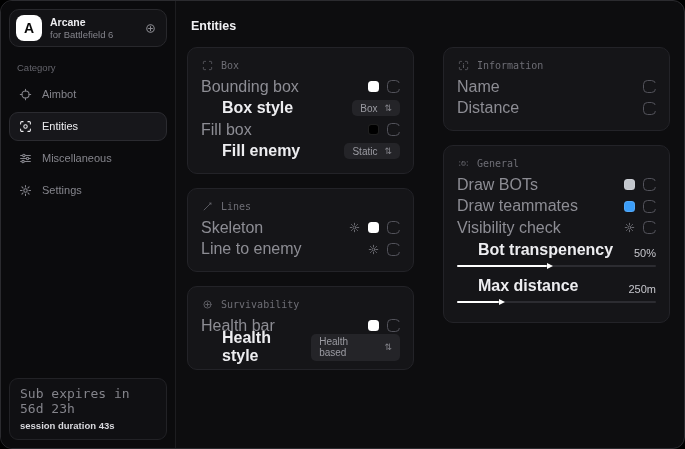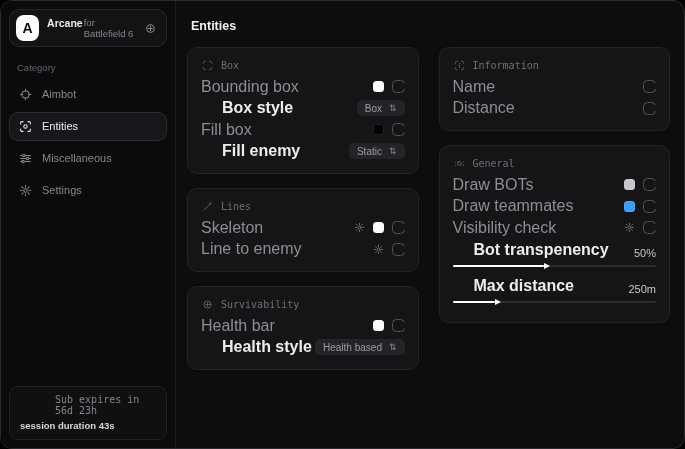--- a/index.html
+++ b/index.html
@@ -6,37 +6,37 @@
   html,body { width:685px; height:449px; background:#000; font-family:"Liberation Sans", sans-serif; }
   .window { position:absolute; inset:0; background:#0d0d0f; border:1px solid #2b2b2f; border-radius:12px;
             display:flex; overflow:hidden; }
   
   .sidebar { width:175px; min-width:175px; background:#0b0b0d; border-right:1px solid #1d1d20;
              display:flex; flex-direction:column; padding:8px; }
   .logo-card { display:flex; align-items:center; gap:8px; border:1px solid #28282c; background:#131316;
                border-radius:10px; padding:5px 9px 5px 6px; min-height:38px; }
   .avatar { width:26px; height:26px; border-radius:8px; background:#fff; color:#0a0a0a; font-weight:700;
             display:flex; align-items:center; justify-content:center; font-size:14px; }
-  .logo-text { display:flex; flex-direction:row; gap:1px; }
+  .logo-text { display:flex; flex-direction:column; gap:1px; }
   .logo-title { font-size:10.5px; font-weight:700; color:#ededf0; }
   .logo-sub { font-size:9.5px; color:#85858c; }
   .logo-action { margin-left:auto; color:#8a8a90; display:flex; cursor:pointer; }
   .category { font-size:9.5px; color:#64646b; margin:15px 0 7px 8px; }
   .nav-item { display:flex; align-items:flex-start; gap:10px; padding:7px 9px; border-radius:9px;
               color:#85858c; font-size:11px; border:1px solid transparent; margin-bottom:3px; cursor:pointer; }
   .nav-item .nicon { display:flex; width:13px; justify-content:center; }
   .nav-item.active { background:#17171b; border-color:#2b2b30; color:#ededf0; }
   .status-card { margin-top:auto; border:1px solid #222226; border-radius:9px; padding:7px 10px 8px;
                  background:#101013; }
-  .status-line1 { font-family:"DejaVu Sans Mono", monospace; font-size:10px; color:#84848b; margin-bottom:4px;margin-left:35px; }
+  .status-line1 { font-family:"DejaVu Sans Mono", monospace; font-size:13px; color:#84848b; margin-bottom:4px; }
   .status-line2 { font-size:9.5px; color:#d8d8dd; font-weight:700; }
   
   .main { flex:1; padding:12px 14px 12px 11px; overflow:hidden; }
   .main-title { font-size:12.5px; font-weight:700; color:#f1f1f4; margin:6px 0 14px 4px; }
-  .columns { display:grid; grid-template-columns:1fr 1fr; gap:20px; align-items:start; }
+  .columns { display:grid; grid-template-columns:1fr 1fr; gap:29px; align-items:start; }
   .col { display:flex; flex-direction:column; gap:14px; }
   .card { background:#151518; border:1px solid #232328; border-radius:10px; padding:9px 13px 11px; }
   .card-header { display:flex; gap:8px; align-items:center; font-family:"DejaVu Sans Mono", monospace;
                  font-size:10px; color:#6e6e75; margin:3px 0 5px 1px; }
   .card-header .cicon { display:flex; color:#63636a; }
   .row { display:flex; align-items:center; height:21.5px; }
   .row-label { font-size:16px; color:#8d8d94; }
   .row-label.bright { color:#ededf0; font-weight:600;margin-left:21px; }
   .row-controls { margin-left:auto; display:flex; align-items:center; gap:8px; }
   .swatch { width:11px; height:11px; border-radius:3.5px; border:1px solid rgba(255,255,255,0.12); cursor:pointer; }

